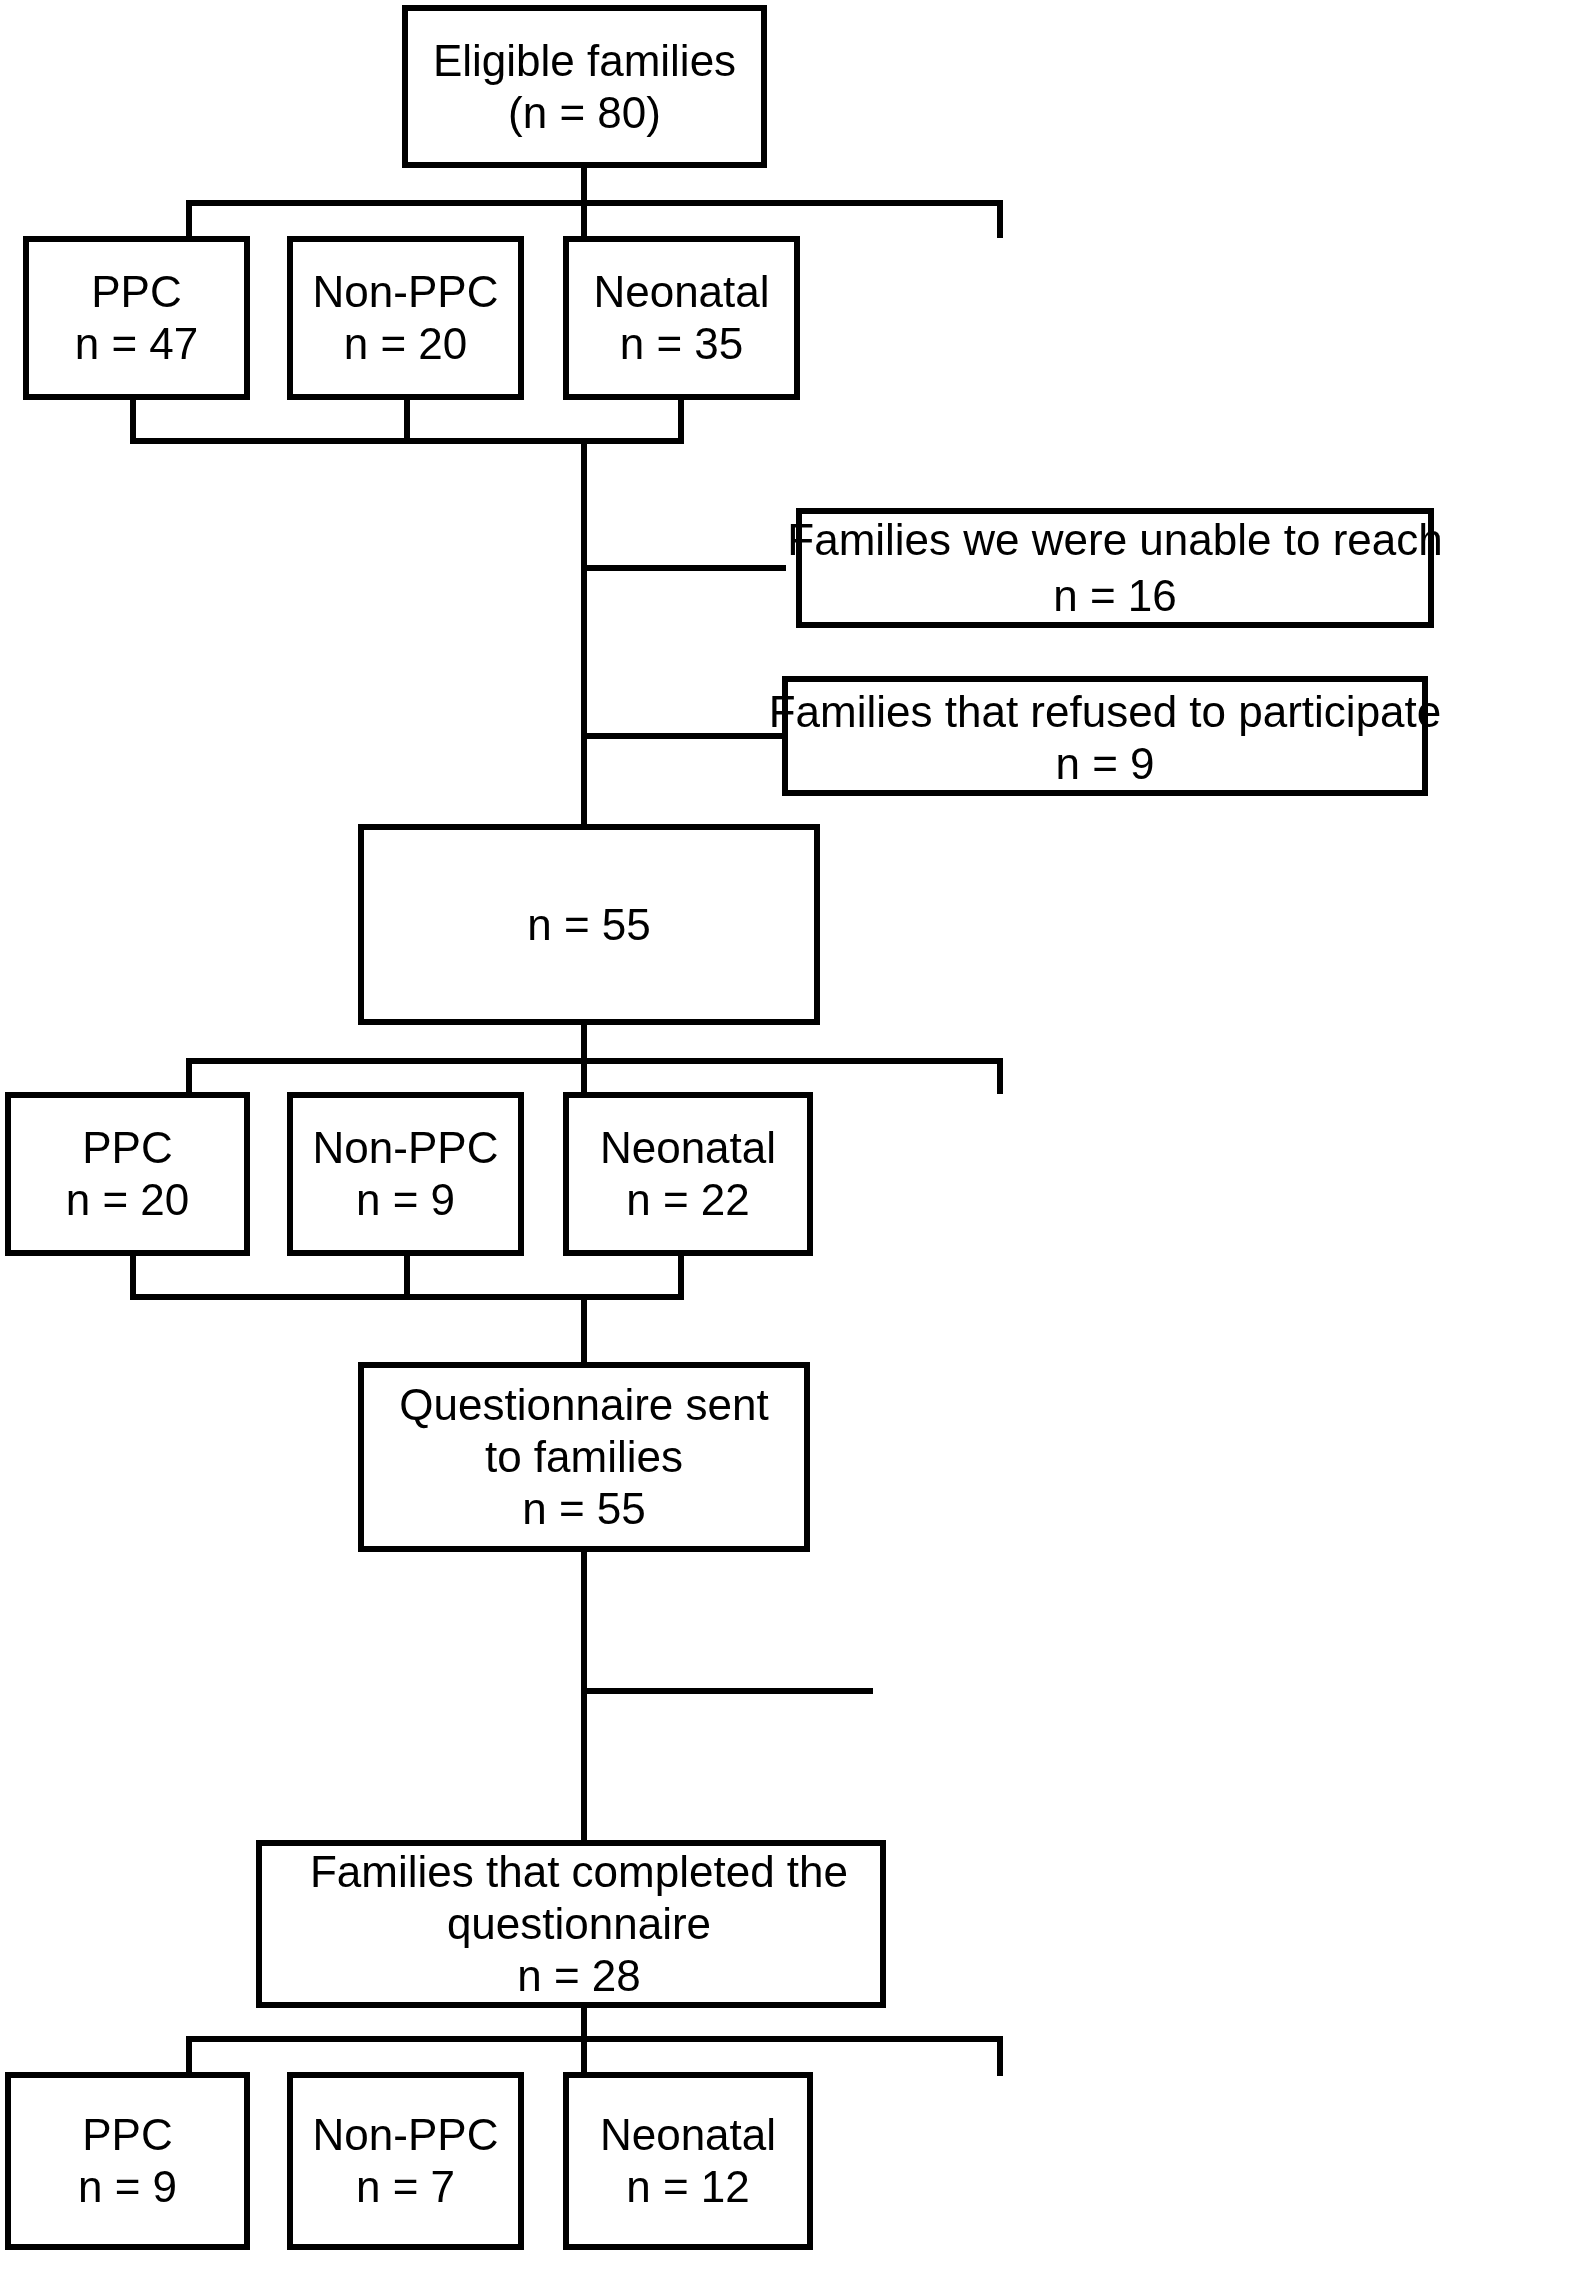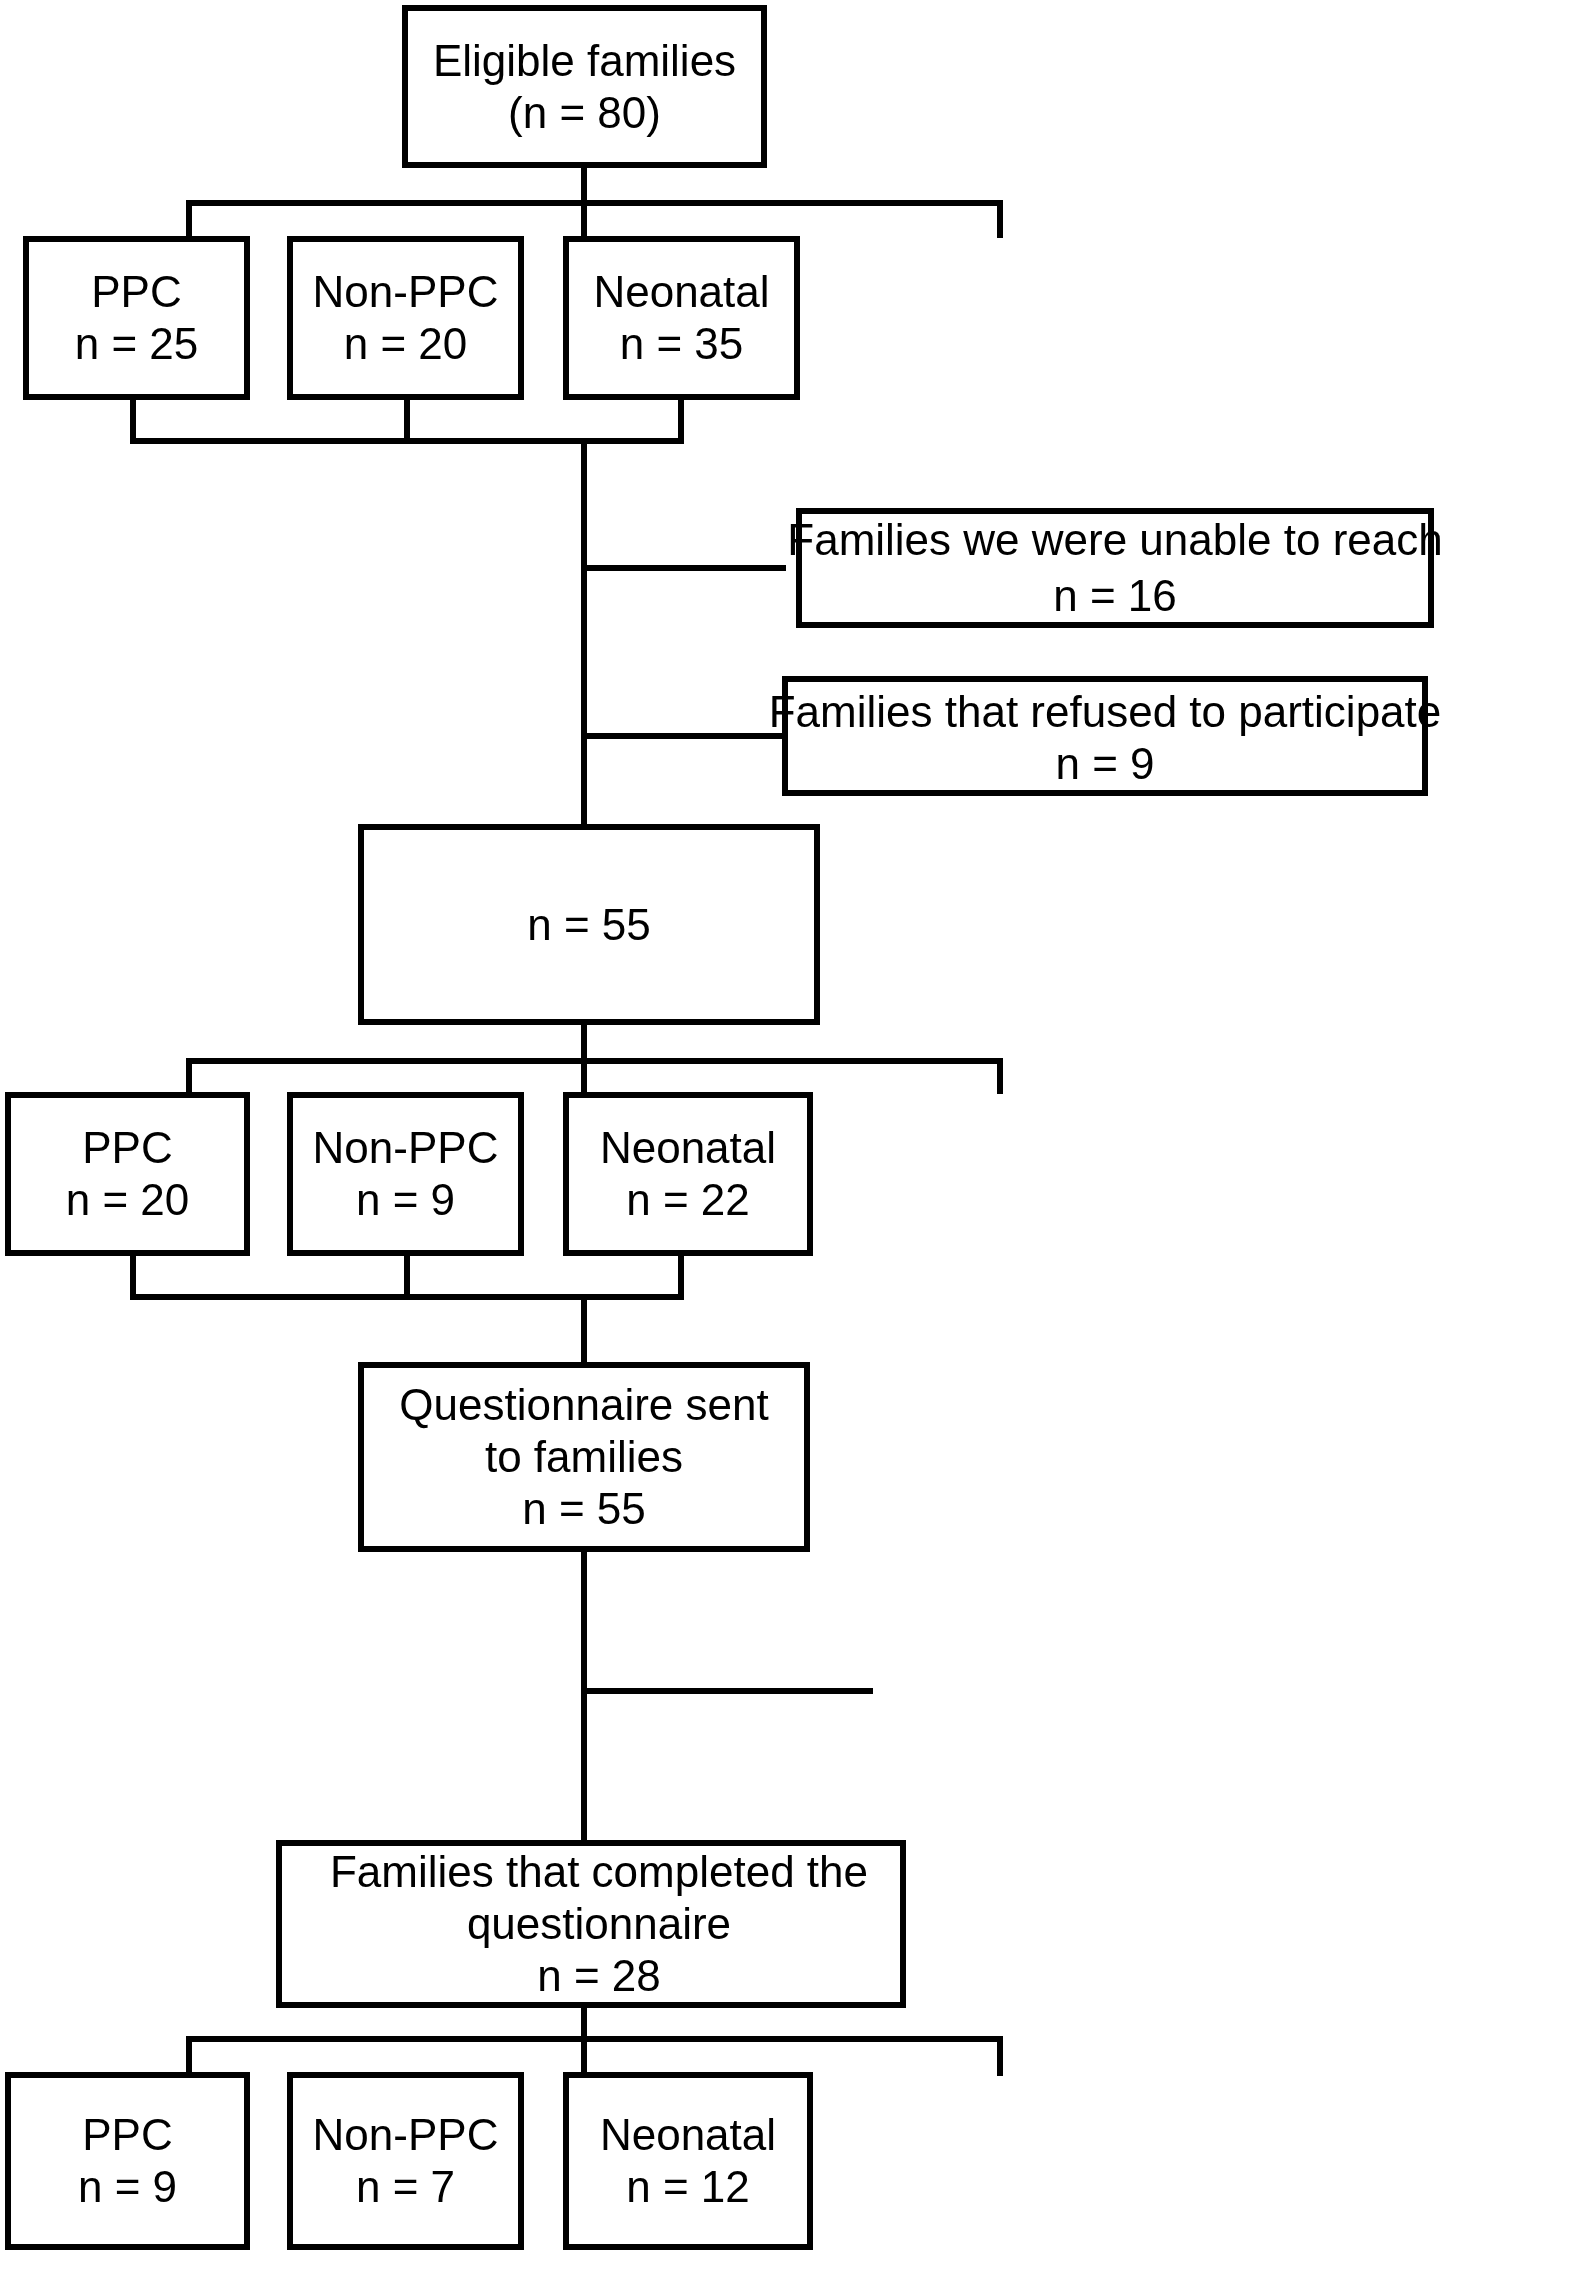--- a/index.html
+++ b/index.html
@@ -57,21 +57,21 @@
 
   <div class="conn v" style="left:581px; top:168px; height:35px;"></div>
 
   <div class="conn h" style="left:186px; top:200px; width:817px;"></div>
   <div class="conn v" style="left:186px; top:200px; height:38px;"></div>
   <div class="conn v" style="left:581px; top:200px; height:38px;"></div>
   <div class="conn v" style="left:997px; top:200px; height:38px;"></div>
 
   <div class="node" style="left:23px; top:236px; width:227px; height:164px;">
     <span class="line">PPC</span>
-    <span class="line">n = 25</span>
+    <span class="line">n = 47</span>
   </div>
   <div class="node" style="left:287px; top:236px; width:237px; height:164px;">
     <span class="line">Non-PPC</span>
     <span class="line">n = 20</span>
   </div>
   <div class="node" style="left:563px; top:236px; width:237px; height:164px;">
     <span class="line">Neonatal</span>
     <span class="line">n = 35</span>
   </div>
 
@@ -125,21 +125,21 @@
   <div class="node" style="left:358px; top:1362px; width:452px; height:190px;">
     <span class="line">Questionnaire sent</span>
     <span class="line">to families</span>
     <span class="line">n = 55</span>
   </div>
 
   <div class="conn v" style="left:581px; top:1552px; height:290px;"></div>
 
   <div class="conn h" style="left:581px; top:1688px; width:292px;"></div>
 
-  <div class="node" style="left:276px; top:1840px; width:630px; height:168px;padding-left:16px;">
+  <div class="node" style="left:256px; top:1840px; width:630px; height:168px;padding-left:16px;">
     <span class="line">Families that completed the</span>
     <span class="line">questionnaire</span>
     <span class="line">n = 28</span>
   </div>
 
   <div class="conn v" style="left:581px; top:2008px; height:32px;"></div>
   <div class="conn h" style="left:186px; top:2036px; width:817px;"></div>
   <div class="conn v" style="left:186px; top:2036px; height:40px;"></div>
   <div class="conn v" style="left:581px; top:2036px; height:40px;"></div>
   <div class="conn v" style="left:997px; top:2036px; height:40px;"></div>

